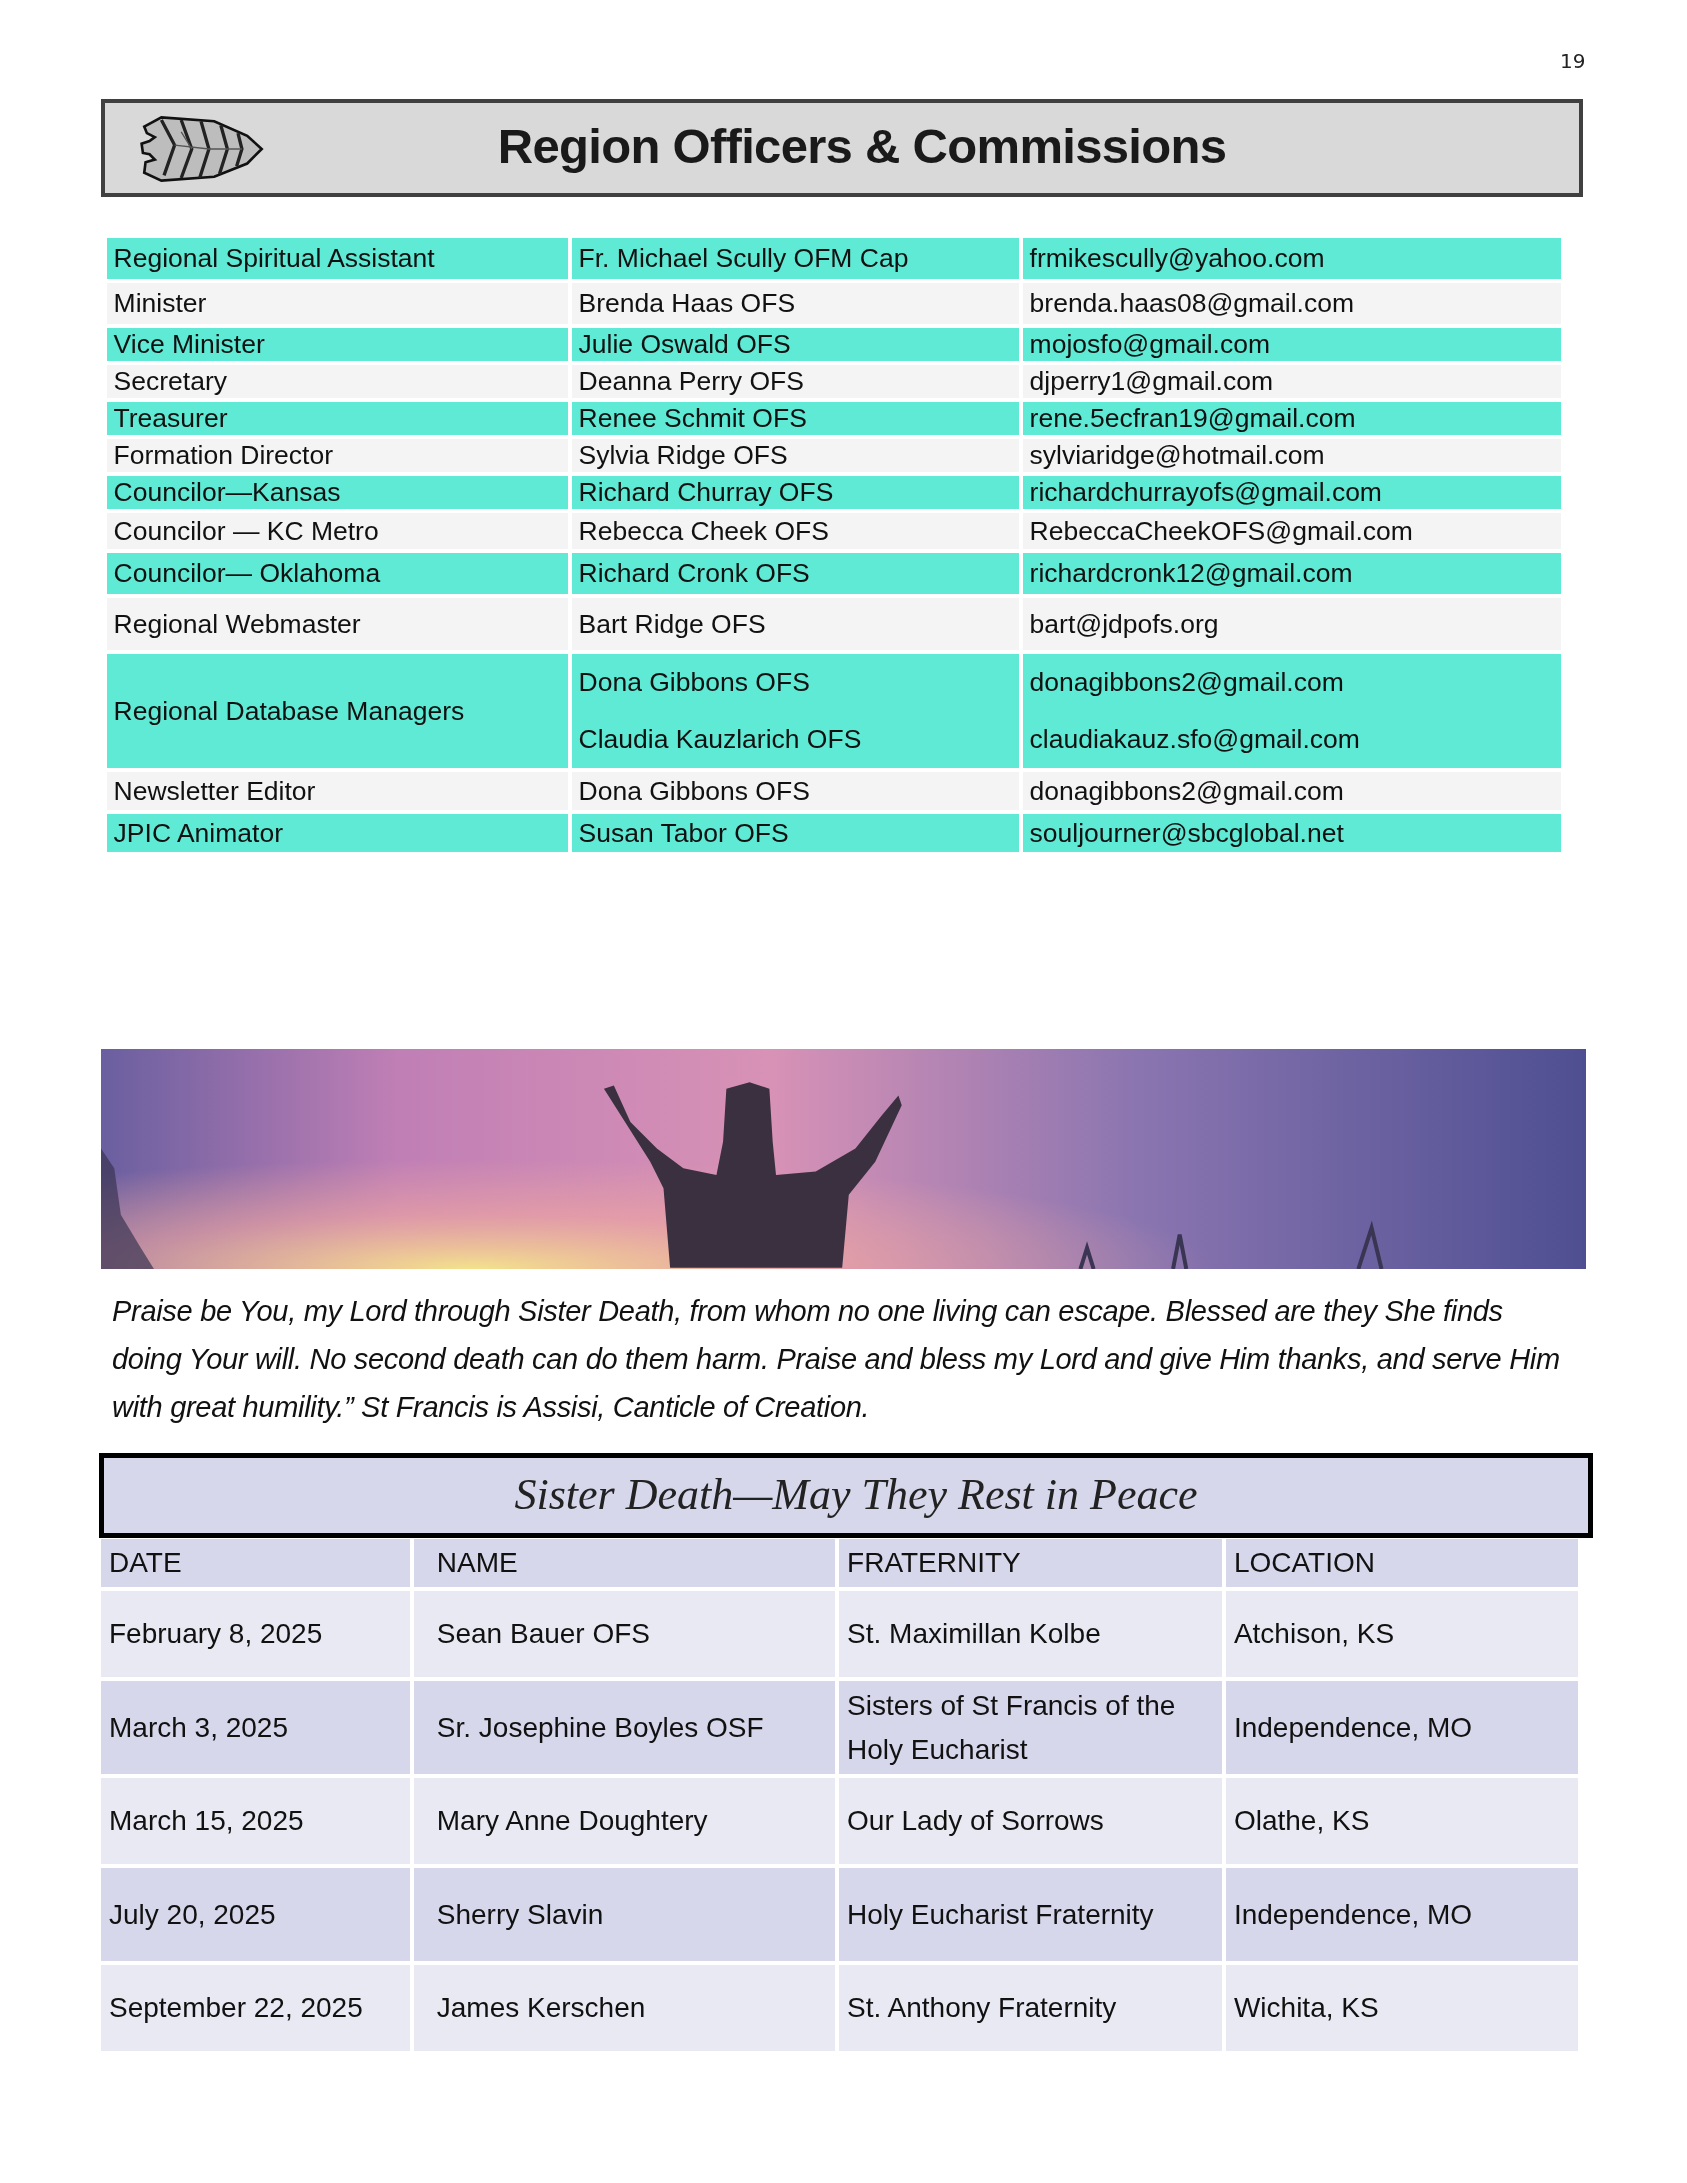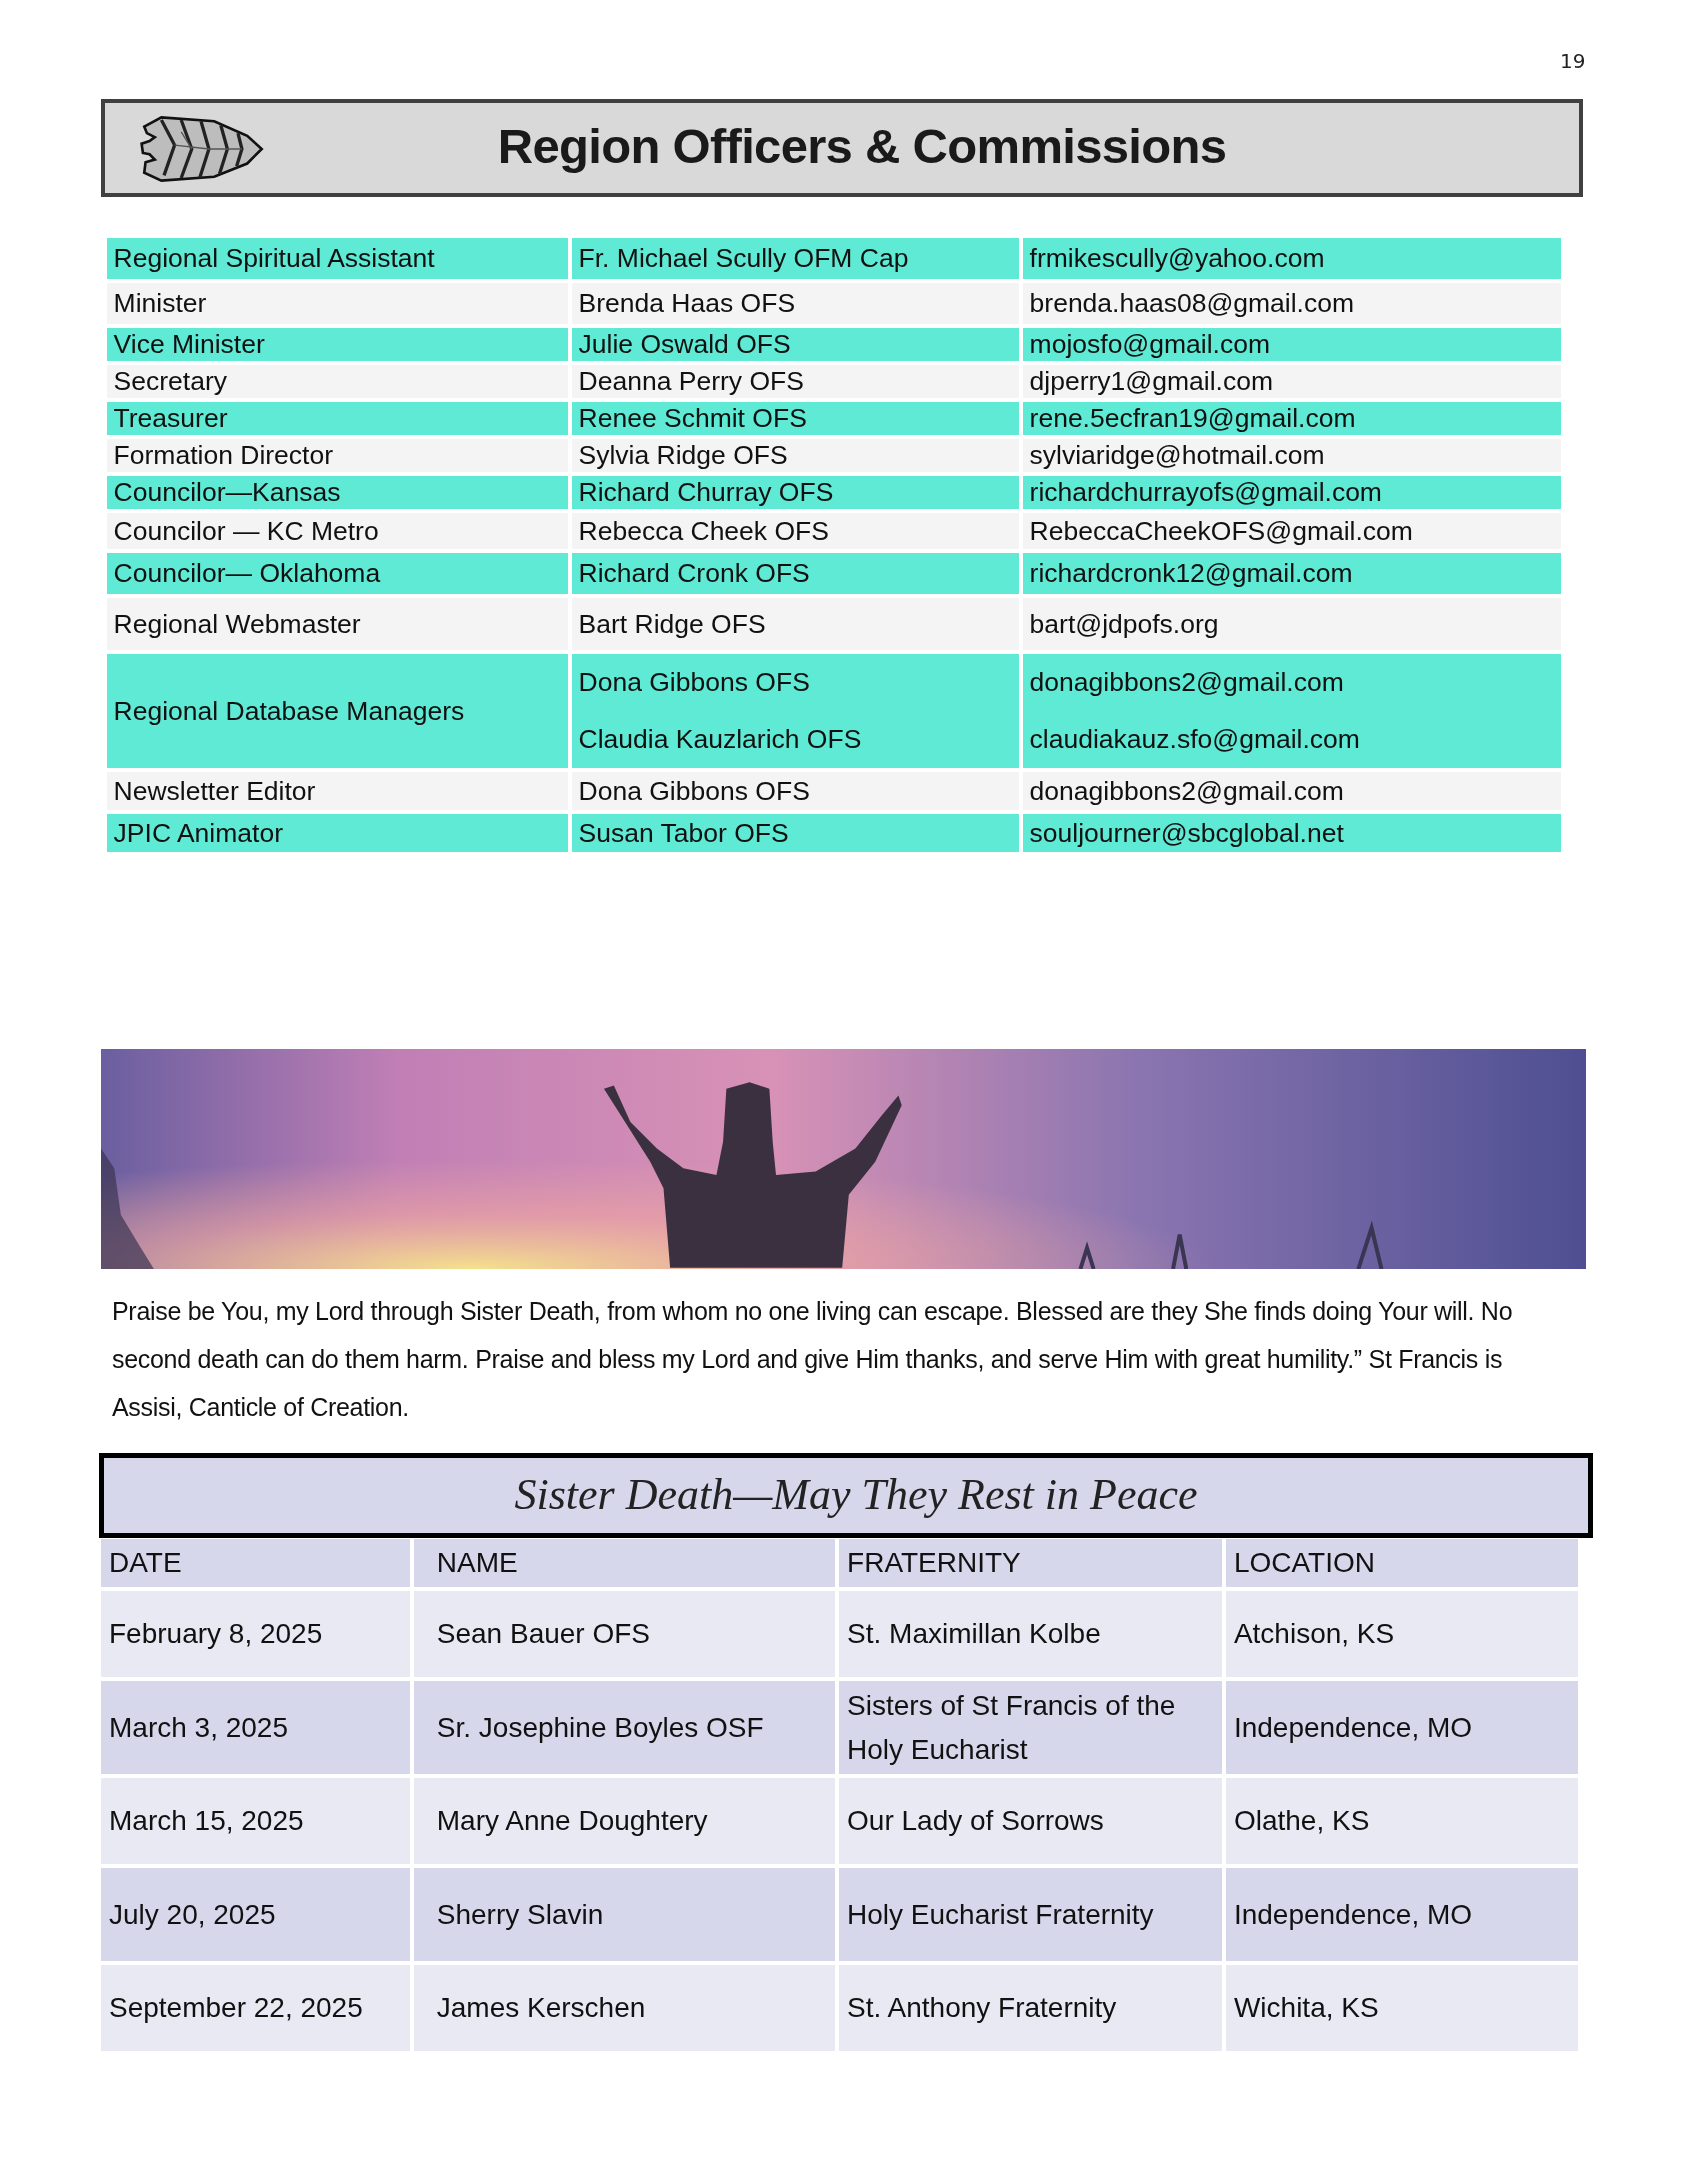--- a/index.html
+++ b/index.html
@@ -27,22 +27,22 @@
   .officers td.c1 { width: 457px; }
   .officers td.c2 { width: 443px; }
   .officers td.c3 { width: 529px; margin-top: 16px; }
   .officers .multi div { line-height: 57px; }
 
   
   .photo { position: absolute; left: 101px; top: 1049px; width: 1485px; height: 220px; overflow: hidden; }
   .photo svg { width: 100%; height: 100%; display: block; }
 
   
-  .quote { position: absolute; left: 112px; top: 1287px; width: 1456px; 
-           font-size: 25px; line-height: 48px; color: #111;
+  .quote { position: absolute; left: 112px; top: 1287px; width: 1456px; font-style: italic;
+           font-size: 29px; line-height: 48px; color: #111;
            font-family: "Liberation Sans", sans-serif; letter-spacing: -0.3px; }
 
   
   .sd-banner { position: absolute; left: 99px; top: 1453px; width: 1494px; height: 85px;
                background: #d6d7eb; border: 5.3px solid #000; box-sizing: border-box;
                text-align: center; }
   .sd-banner .sd-title { font-family: "Liberation Serif", serif; font-style: italic;
                          font-size: 44px; line-height: 74px; color: #222; padding-left: 20px; }
 
   .deaths { position: absolute; left: 101px; top: 1535px; width: 1485px;

